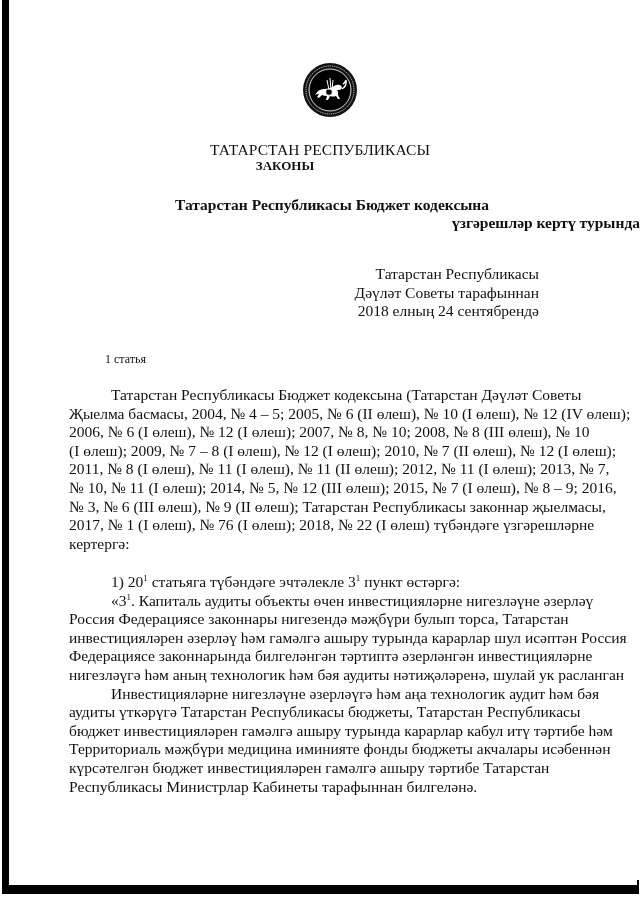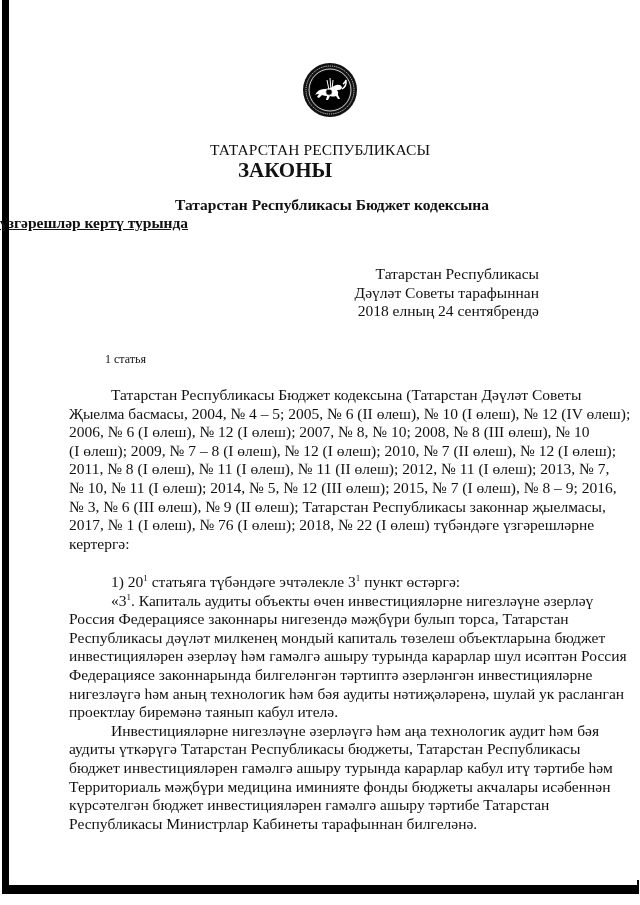--- a/index.html
+++ b/index.html
@@ -6,23 +6,23 @@
     body {
       width: 640px; height: 905px; background: #ffffff; position: relative; overflow: hidden;
       font-family: "Liberation Serif", "DejaVu Serif", serif; color: #111;
     }
     .scan-left { position: absolute; left: 2px; top: 0; width: 7px; height: 893px; background: #000; }
     .scan-bottom { position: absolute; left: 2px; top: 885px; width: 637px; height: 9px; background: #000; }
     .scan-bottom-right { position: absolute; right: 1px; top: 880px; width: 2px; height: 14px; background: #000; }
 
     .emblem { position: absolute; left: 302px; top: 62px; width: 56px; height: 56px; }
     .title1 { position: absolute; left: 0; width: 640px; top: 141px; text-align: center; font-size: 15.5px; letter-spacing: 0.1px; }
-    .title2 { position: absolute; left: 0; width: 570px; top: 158px; text-align: center; font-size: 21px; font-weight: bold; }
+    .title2 { position: absolute; left: 0; width: 570px; top: 158px; text-align: center; font-size: 13px; font-weight: bold; }
     .subtitle1 { position: absolute; left: 0; width: 640px; top: 196px; text-align: center; font-size: 15.5px; font-weight: bold; padding-left: 12px; }
-    .subtitle2 { position: absolute; left: 0; width: 640px; top: 214px; text-align: left; font-size: 15.5px; font-weight: bold; text-decoration: underline; }
+    .subtitle2 { position: absolute; left: 0; width: 640px; top: 214px; text-align: right; font-size: 15.5px; font-weight: bold; }
 
     .adopted { position: absolute; right: 101px; top: 265px; text-align: right; font-size: 15.5px; line-height: 18.5px; }
     .article-heading { position: absolute; left: 105px; top: 352px; font-size: 12px; font-weight: normal; }
 
     .body-text { position: absolute; left: 63px; width: 476px; font-size: 15.5px; line-height: 18.6px; text-align: justify; margin-left: 6px; }
     .p1 { top: 386px; }
     .p2 { top: 573px; }
     .line { display: block; text-align: justify; text-align-last: justify; white-space: nowrap; }
     .line.last { text-align-last: left; }
     .line.indent { padding-left: 42px; }
@@ -69,24 +69,22 @@
   <span class="line">№ 10, № 11 (I өлеш); 2014, № 5, № 12 (III өлеш); 2015, № 7 (I өлеш), № 8 – 9; 2016,</span>
   <span class="line">№ 3, № 6 (III өлеш), № 9 (II өлеш); Татарстан Республикасы законнар җыелмасы,</span>
   <span class="line">2017, № 1 (I өлеш), № 76 (I өлеш); 2018, № 22 (I өлеш) түбәндәге үзгәрешләрне</span>
   <span class="line last">кертергә:</span>
 </div>
 
 <div class="body-text p2">
   <span class="line indent last"><span>1) 20</span><sup>1</sup><span> статьяга түбәндәге эчтәлекле 3</span><sup>1</sup><span> пункт өстәргә:</span></span>
   <span class="line indent"><span>«3</span><sup>1</sup><span>. Капиталь аудиты объекты өчен инвестицияләрне нигезләүне әзерләү</span></span>
   <span class="line">Россия Федерациясе законнары нигезендә мәҗбүри булып торса, Татарстан</span>
-  <span class="line">Республикасы дәүләт милкенең мондый капиталь төзелеш объектларына бюджет</span>
   <span class="line">инвестицияләрен әзерләү һәм гамәлгә ашыру турында карарлар шул исәптән Россия</span>
   <span class="line">Федерациясе законнарында билгеләнгән тәртиптә әзерләнгән инвестицияләрне</span>
   <span class="line">нигезләүгә һәм аның технологик һәм бәя аудиты нәтиҗәләренә, шулай ук расланган</span>
-  <span class="line last">проектлау биремәнә таянып кабул ителә.</span>
   <span class="line indent">Инвестицияләрне нигезләүне әзерләүгә һәм аңа технологик аудит һәм бәя</span>
   <span class="line">аудиты үткәрүгә Татарстан Республикасы бюджеты, Татарстан Республикасы</span>
   <span class="line">бюджет инвестицияләрен гамәлгә ашыру турында карарлар кабул итү тәртибе һәм</span>
   <span class="line">Территориаль мәҗбүри медицина иминияте фонды бюджеты акчалары исәбеннән</span>
   <span class="line">күрсәтелгән бюджет инвестицияләрен гамәлгә ашыру тәртибе Татарстан</span>
   <span class="line last">Республикасы Министрлар Кабинеты тарафыннан билгеләнә.</span>
 </div>
 
 </body></html>

